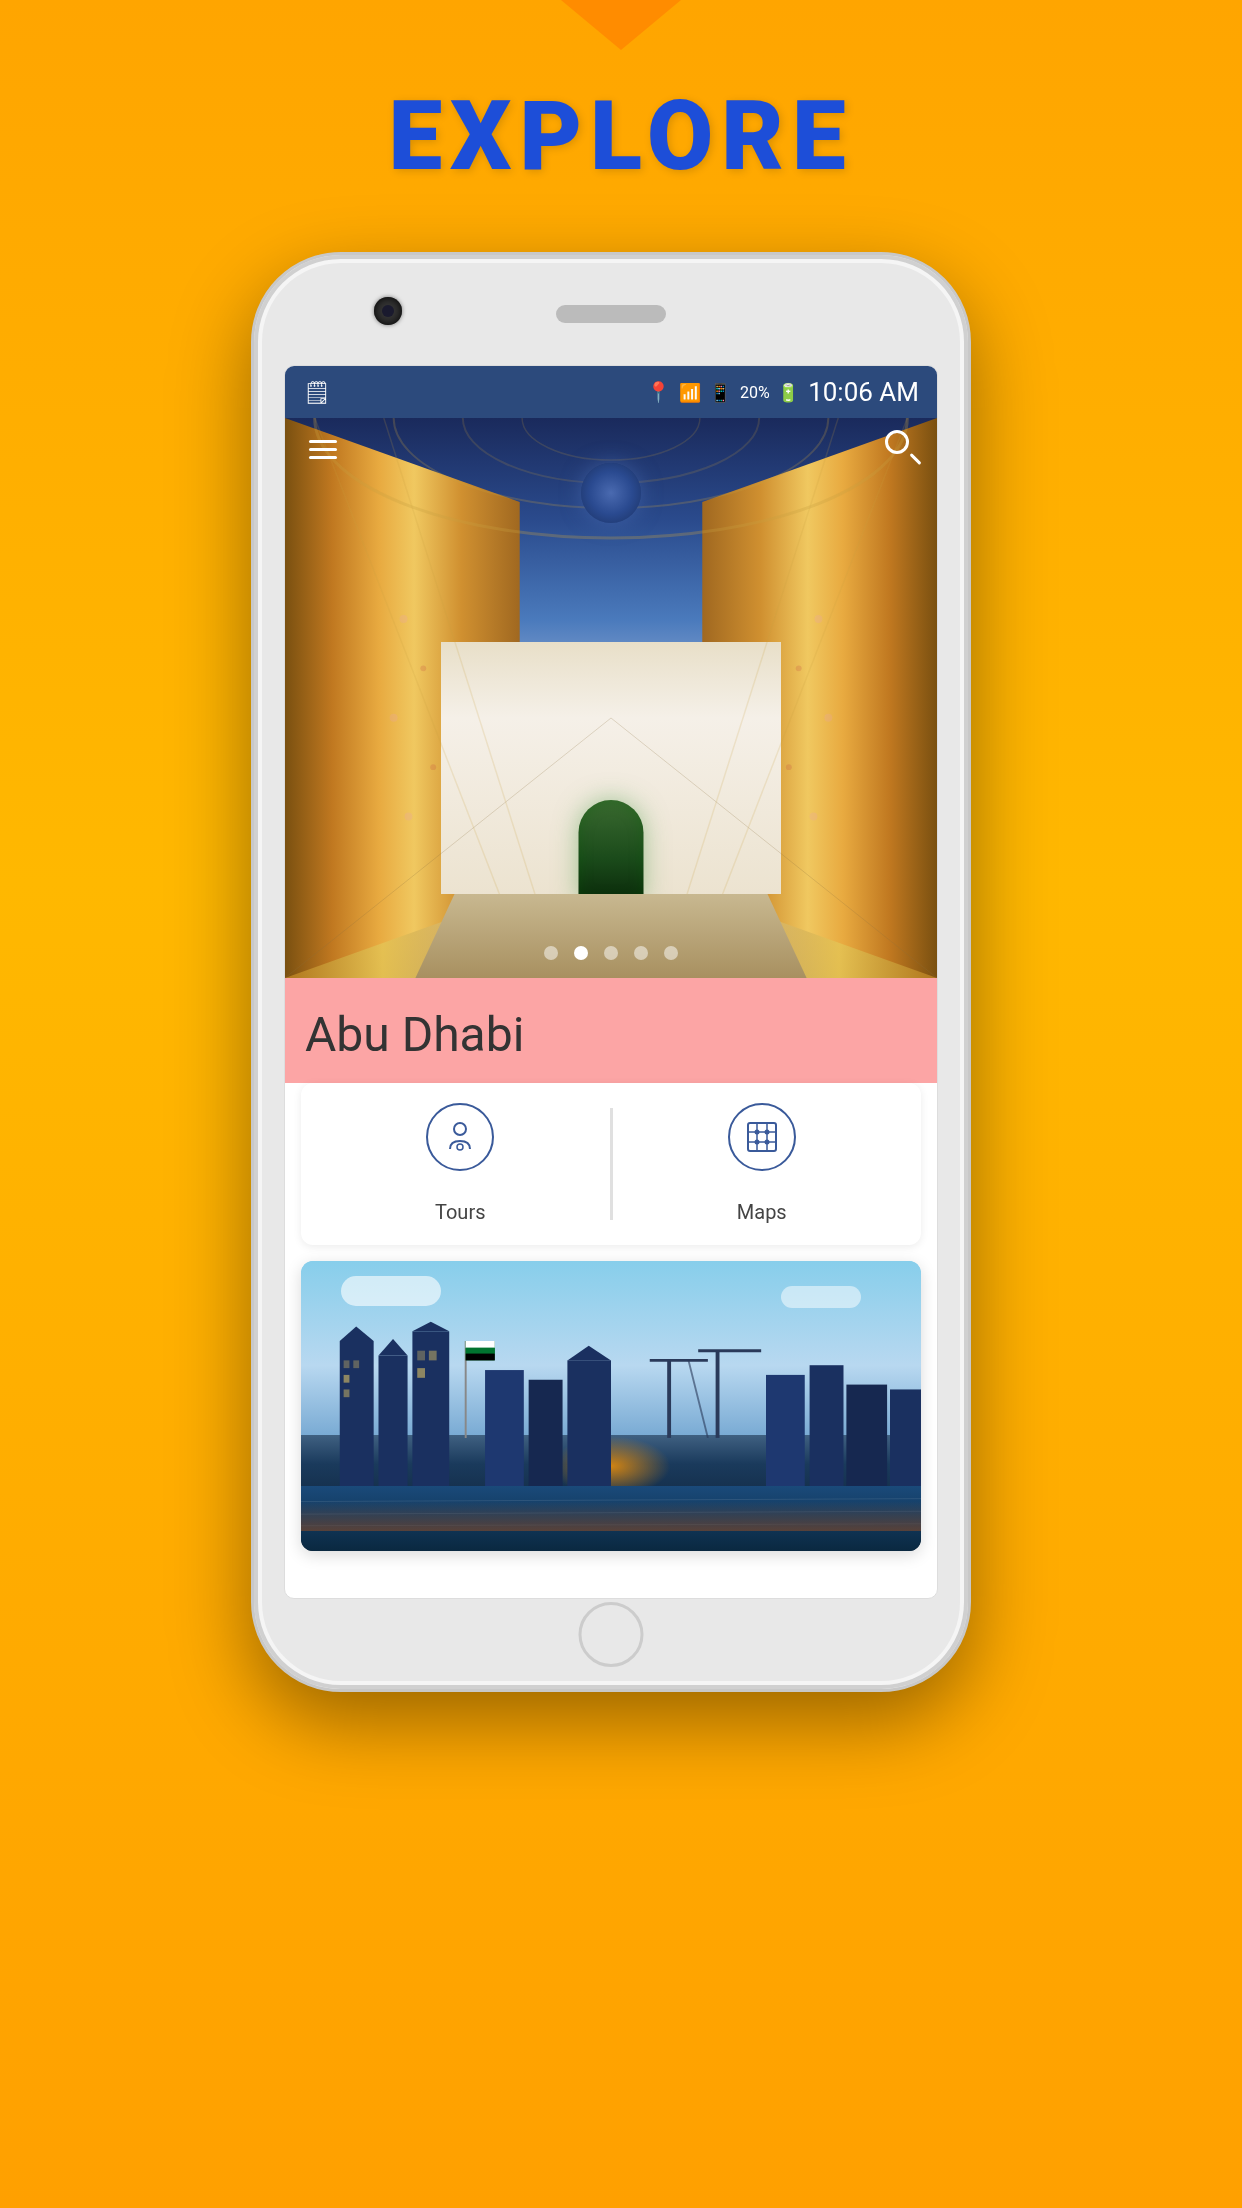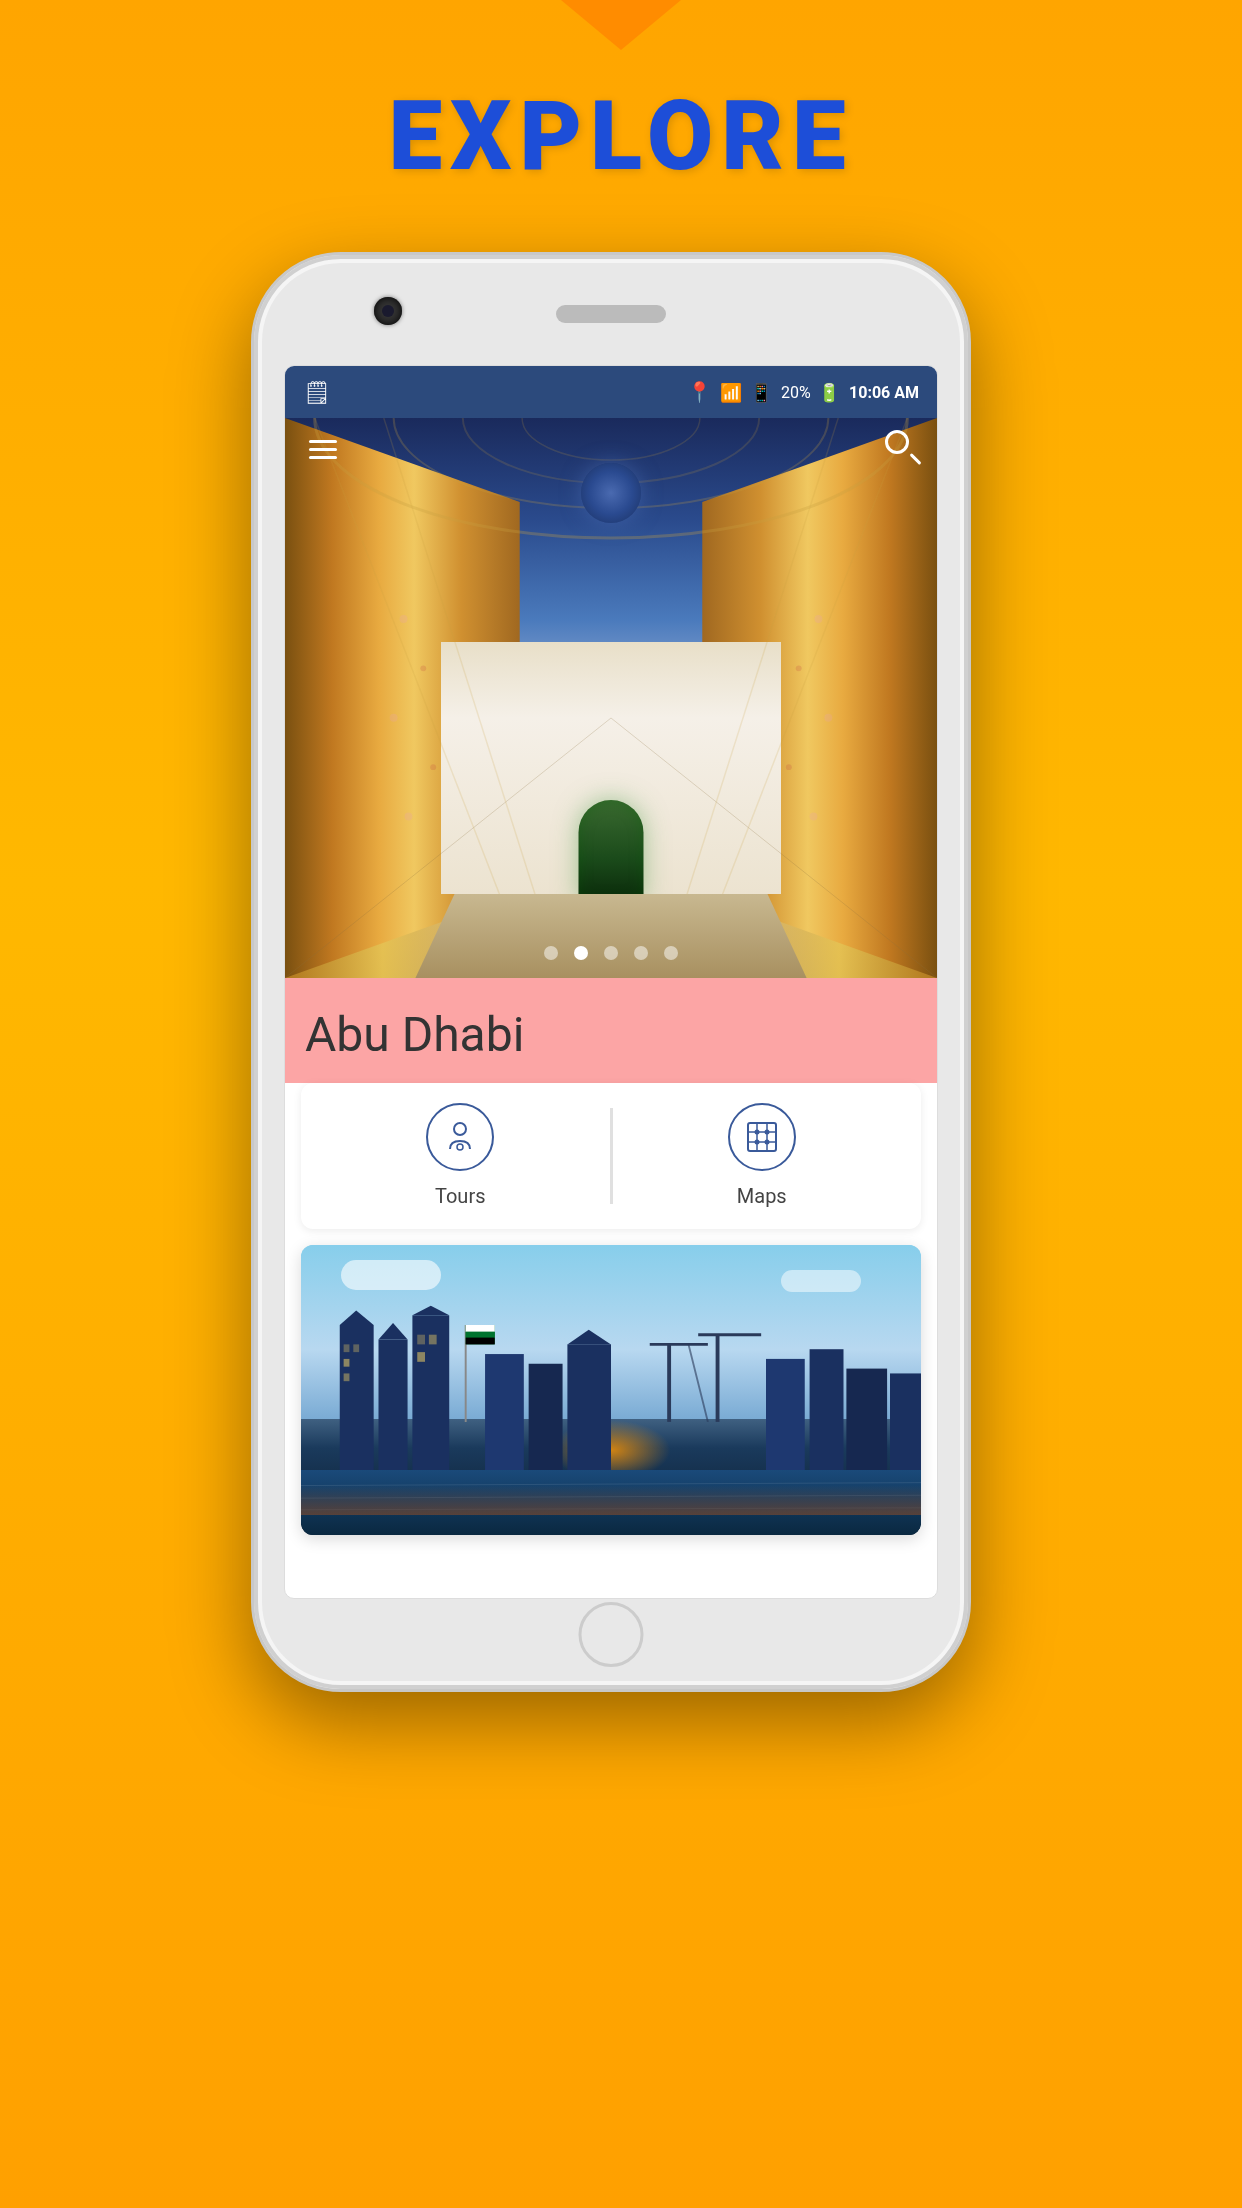--- a/index.html
+++ b/index.html
@@ -135,22 +135,22 @@
 
     .status-right {
       display: flex;
       align-items: center;
       gap: 8px;
       color: white;
       font-size: 20px;
     }
 
     .status-time {
-      font-size: 16px;
-      font-weight: 700;
+      font-size: 26px;
+      font-weight: 400;
       color: white;
     }
 
     .status-battery {
       font-size: 16px;
       color: white;
     }
 
     
     .app-header {
@@ -282,21 +282,21 @@
       display: flex;
       padding: 20px 10px;
       box-shadow: 0 2px 8px rgba(0,0,0,0.08);
     }
 
     .feature-card {
       flex: 1;
       display: flex;
       flex-direction: column;
       align-items: center;
-      gap: 12px;
+      gap: 28px;
       cursor: pointer;
       padding: 0 5px;
     }
 
     .feature-icon-circle {
       width: 68px;
       height: 68px;
       border: 2px solid #3a5a9a;
       border-radius: 50%;
       display: flex;

